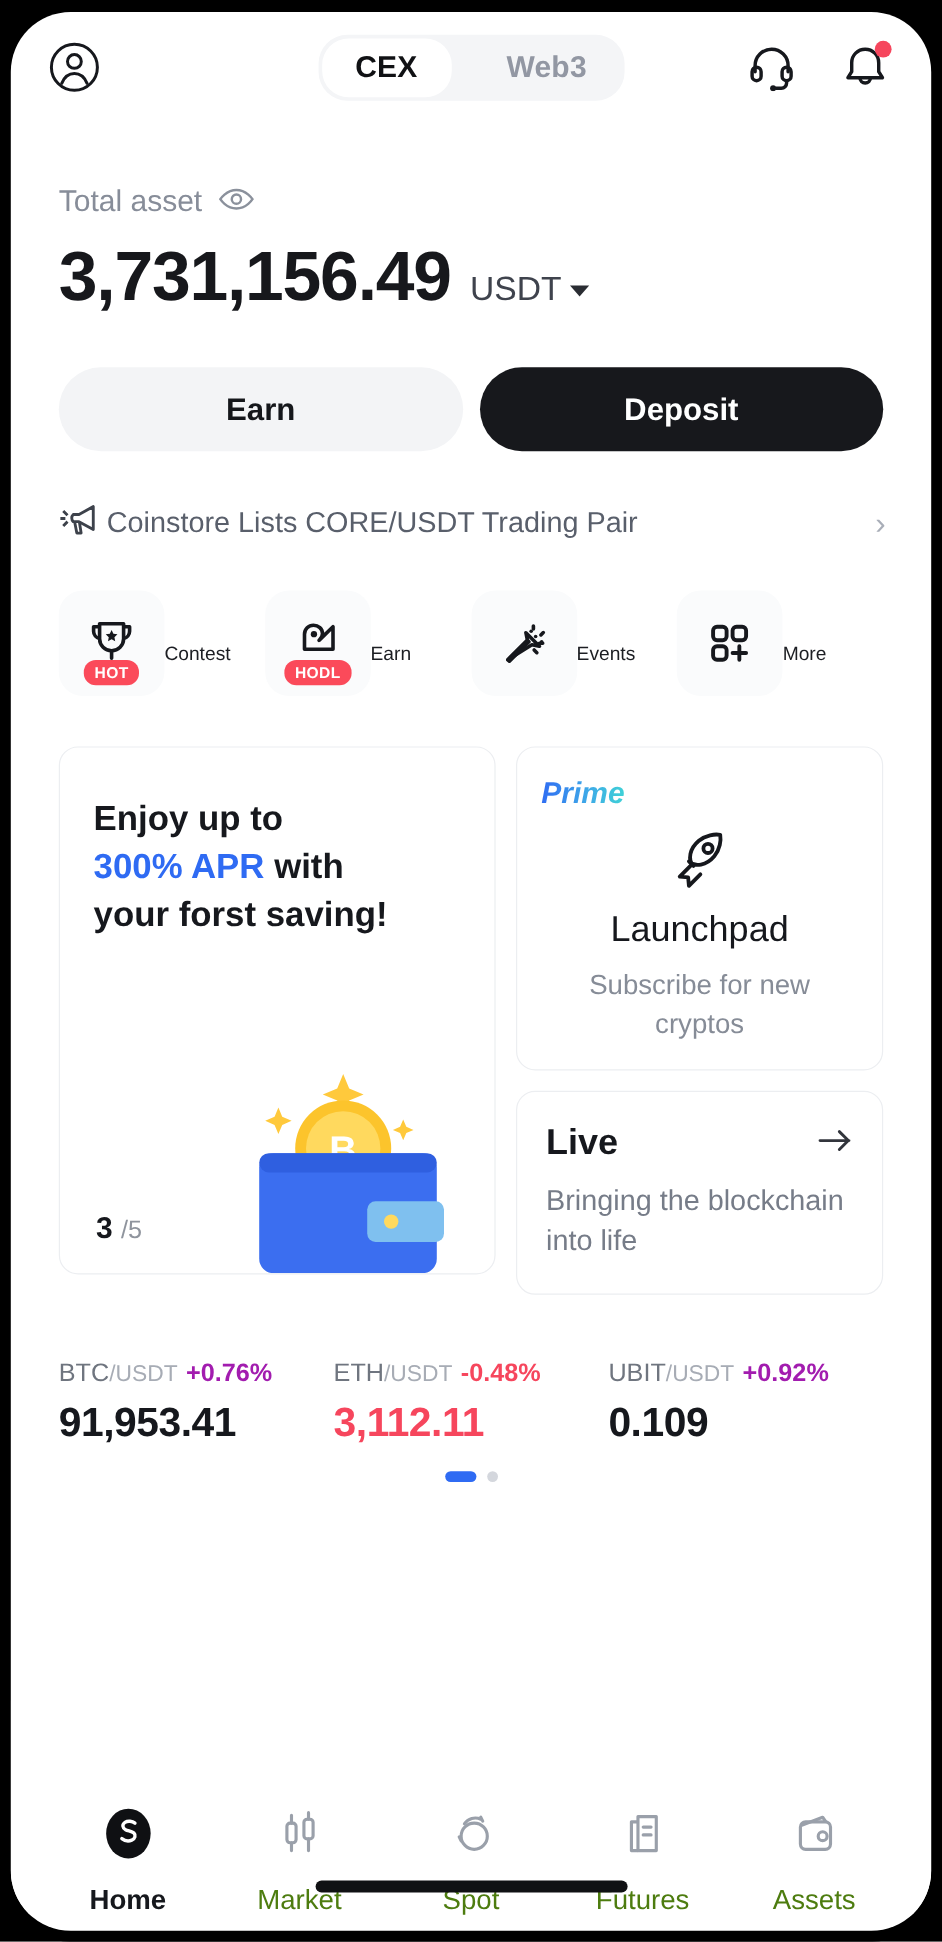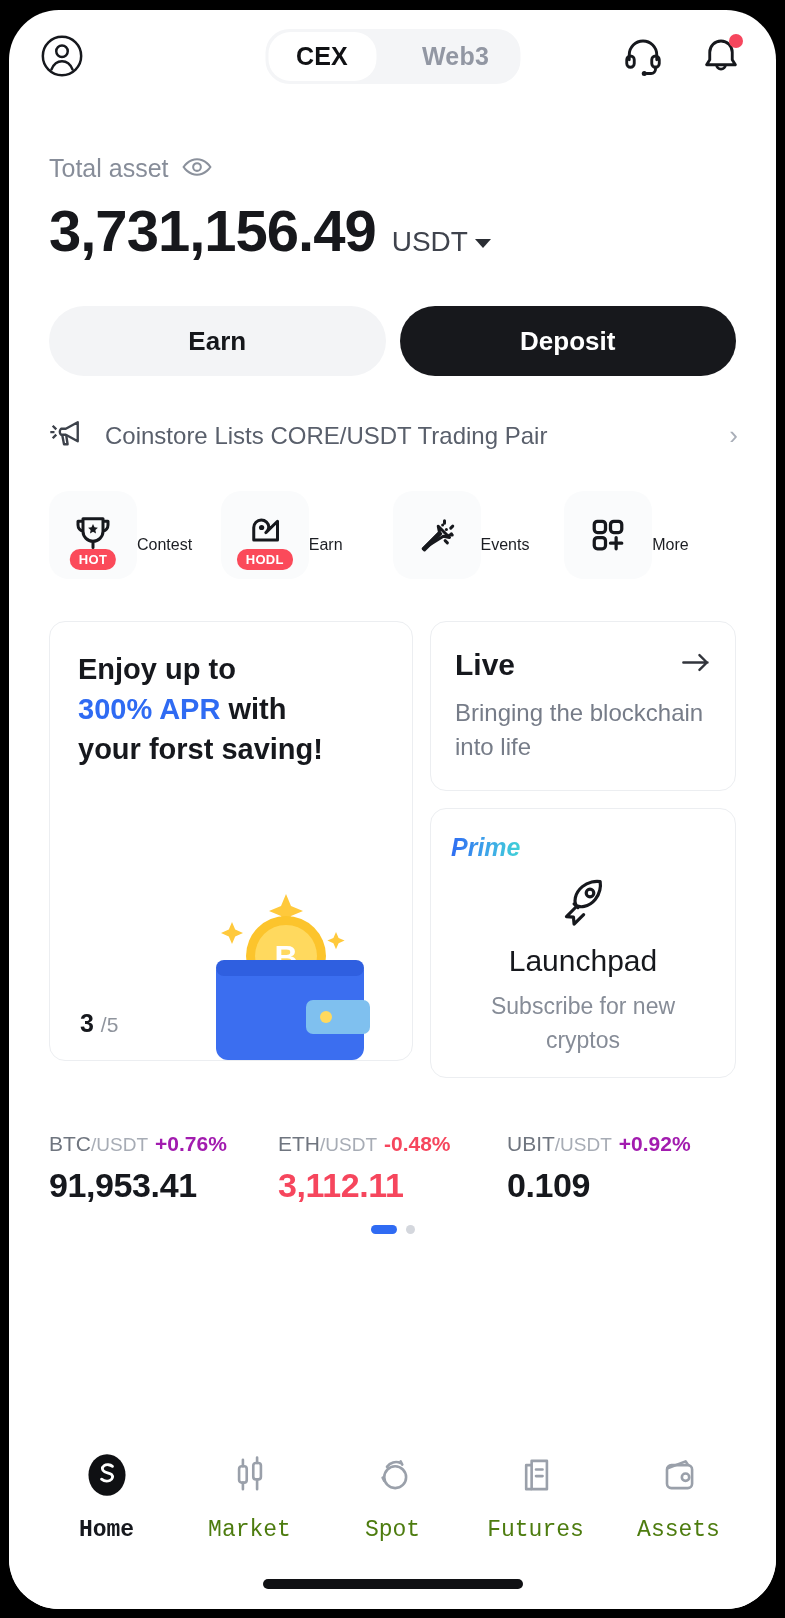--- a/index.html
+++ b/index.html
@@ -75,21 +75,21 @@
   .btn {
     flex: 1; height: 70px; border-radius: 36px;
     display: flex; align-items: center; justify-content: center;
     font-size: 26px; font-weight: 600;
   }
   .btn-earn { background: #f3f4f6; color: #15171b; }
   .btn-deposit { background: #17181c; color: #fff; }
 
   
   .announce {
-    display: flex; align-items: center; gap: 20px;
+    display: flex; align-items: center; gap: 4px;
     padding: 42px 38px 0 40px;
   }
   .announce-text {
     flex: 1; font-size: 24px; color: #595f6b; white-space: nowrap;
     overflow: hidden; text-overflow: ellipsis;
   }
   .chev { color: #a9aeb8; font-size: 26px; }
 
   
   .quick { display: flex; padding: 38px 40px 0 40px; }
@@ -112,21 +112,21 @@
   
   .cards {
     display: flex; gap: 17px;
     padding: 42px 40px 0 40px;
   }
   .card {
     border: 1px solid #eceef1; border-radius: 16px; background: #fff;
   }
   .card-promo {
     flex: 1; position: relative; height: 440px;
-    padding: 27px 28px;
+    padding: 40px 28px;
     overflow: hidden;
   }
   .promo-title { font-size: 29px; font-weight: 700; line-height: 1.38; color: #16181d; }
   .promo-accent { color: #2f6bf3; }
   .promo-page {
     position: absolute; left: 30px; bottom: 22px;
     font-size: 25px; font-weight: 700; color: #16181d;
   }
   .promo-page small { font-size: 21px; font-weight: 400; color: #8f949d; }
   .promo-art { position: absolute; right: 8px; bottom: 0; width: 230px; height: 200px; }
@@ -164,23 +164,23 @@
   .down { color: #f6465d; }
   .tk-price { margin-top: 10px; font-size: 34px; font-weight: 700; color: #16181d; letter-spacing: -.4px; }
   .tk-price.down { color: #f6465d; }
 
   .dots { display: flex; justify-content: center; align-items: center; gap: 9px; margin-top: 20px; }
   .dot { width: 9px; height: 9px; border-radius: 5px; background: #d4d7dd; }
   .dot.active { width: 26px; background: #2f6bf3; }
 
   
   .bottomnav {
-    position: absolute; left: 0; right: 0; bottom: 0;
+    position: absolute; left: 0; right: 0; bottom: 12px;
     height: 180px; background: #fff;
-    display: flex; align-items: flex-start; padding: 22px 26px 0 26px; font-family: Liberation Mono, monospace;
+    display: flex; align-items: flex-end; padding: 22px 26px 0 26px;
   }
   .nav-item { flex: 1; display: flex; flex-direction: column; align-items: center; gap: 13px; }
   .nav-label { font-size: 23px; color: #4d7c0f; }
   .nav-item.active .nav-label { color: #16181d; font-weight: 700; }
   .home-indicator {
     position: absolute; bottom: 20px; left: 50%; transform: translateX(-50%);
     width: 260px; height: 10px; border-radius: 6px; background: #101114;
   }
 </style>
 </head>
@@ -329,44 +329,44 @@
           <text x="112" y="108" font-family="'Liberation Sans',sans-serif" font-size="32" font-weight="700" fill="#fff" text-anchor="middle">B</text>
           <rect x="42" y="100" width="148" height="100" rx="12" fill="#3b6ef0"></rect>
           <rect x="42" y="100" width="148" height="16" rx="8" fill="#2f5fe0"></rect>
           <rect x="132" y="140" width="64" height="34" rx="7" fill="#7fc0ef"></rect>
           <circle cx="152" cy="157" r="6" fill="#ffd95e"></circle>
         </svg>
       </div>
     </div>
 
     <div class="right-col">
-      <div class="card card-live">
-        <div class="live-head">
-          <span class="live-title">Live</span>
-          <span class="live-arrow">
-            <svg viewBox="0 0 26 20" width="30" height="23" fill="none" stroke="#32353c" stroke-width="2.1" stroke-linecap="round" stroke-linejoin="round">
-              <path d="M2 10h21M16 3.5 22.5 10 16 16.5"></path>
-            </svg>
-          </span>
-        </div>
-        <div class="live-sub">Bringing the blockchain into life</div>
-      </div>
-
       <div class="card card-launch">
         <span class="prime">Prime</span>
         <div class="rocket-wrap">
           <svg viewBox="0 0 44 44" width="56" height="56" fill="none" stroke="#16181d" stroke-width="2.5" stroke-linejoin="round">
             <path d="M17 27C13 23 14.5 15.5 20.5 10.5 25 6.7 31 6 34.5 6.6c.6 3.5-.1 9.6-3.9 14-5 6-12.6 7.4-16.6 3.4z" transform="translate(1 1)"></path>
             <circle cx="27.5" cy="16.5" r="3"></circle>
             <path d="M16.5 27.5 9 35l5.5.5.5 5.5 7.5-7.5" stroke-linecap="round"></path>
           </svg>
         </div>
         <div class="launch-title">Launchpad</div>
         <div class="launch-sub">Subscribe for new cryptos</div>
       </div>
+
+      <div class="card card-live">
+        <div class="live-head">
+          <span class="live-title">Live</span>
+          <span class="live-arrow">
+            <svg viewBox="0 0 26 20" width="30" height="23" fill="none" stroke="#32353c" stroke-width="2.1" stroke-linecap="round" stroke-linejoin="round">
+              <path d="M2 10h21M16 3.5 22.5 10 16 16.5"></path>
+            </svg>
+          </span>
+        </div>
+        <div class="live-sub">Bringing the blockchain into life</div>
+      </div>
     </div>
   </div>
 
   <div class="tickers">
     <div class="tk">
       <div class="tk-head">
         <span class="tk-base">BTC</span><span class="tk-quote">/USDT</span><span class="tk-chg up">+0.76%</span>
       </div>
       <div class="tk-price">91,953.41</div>
     </div>

